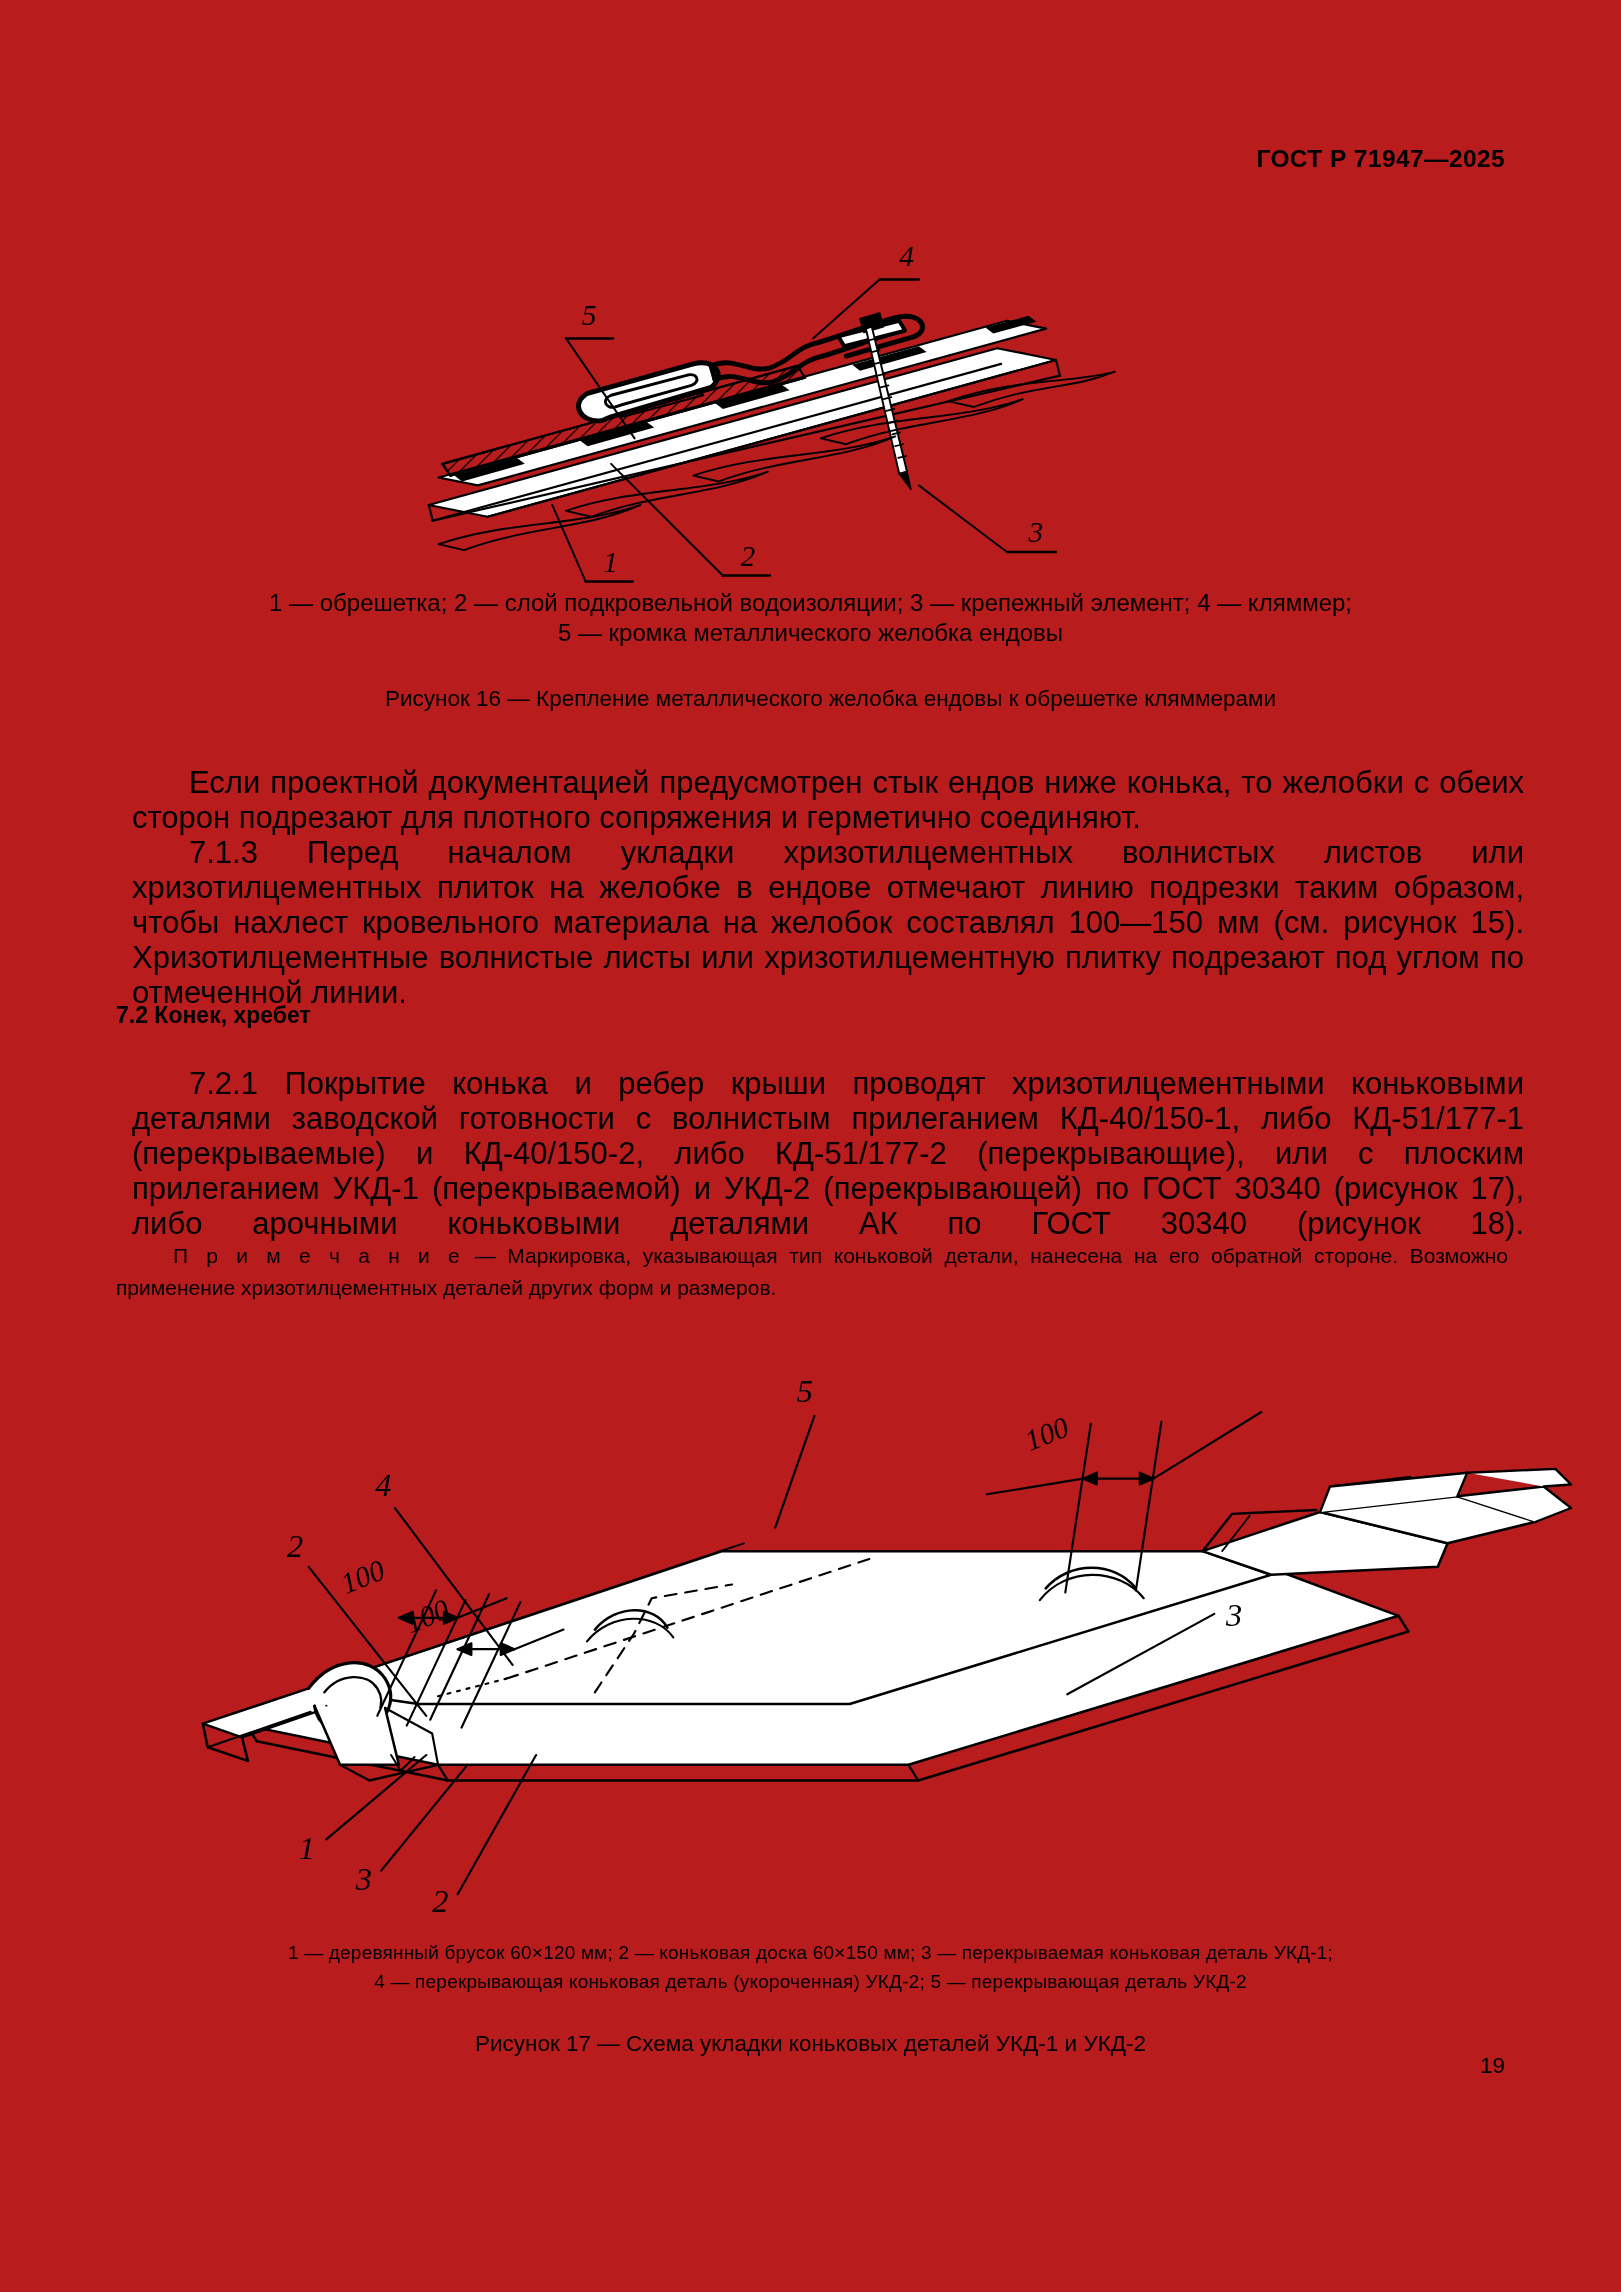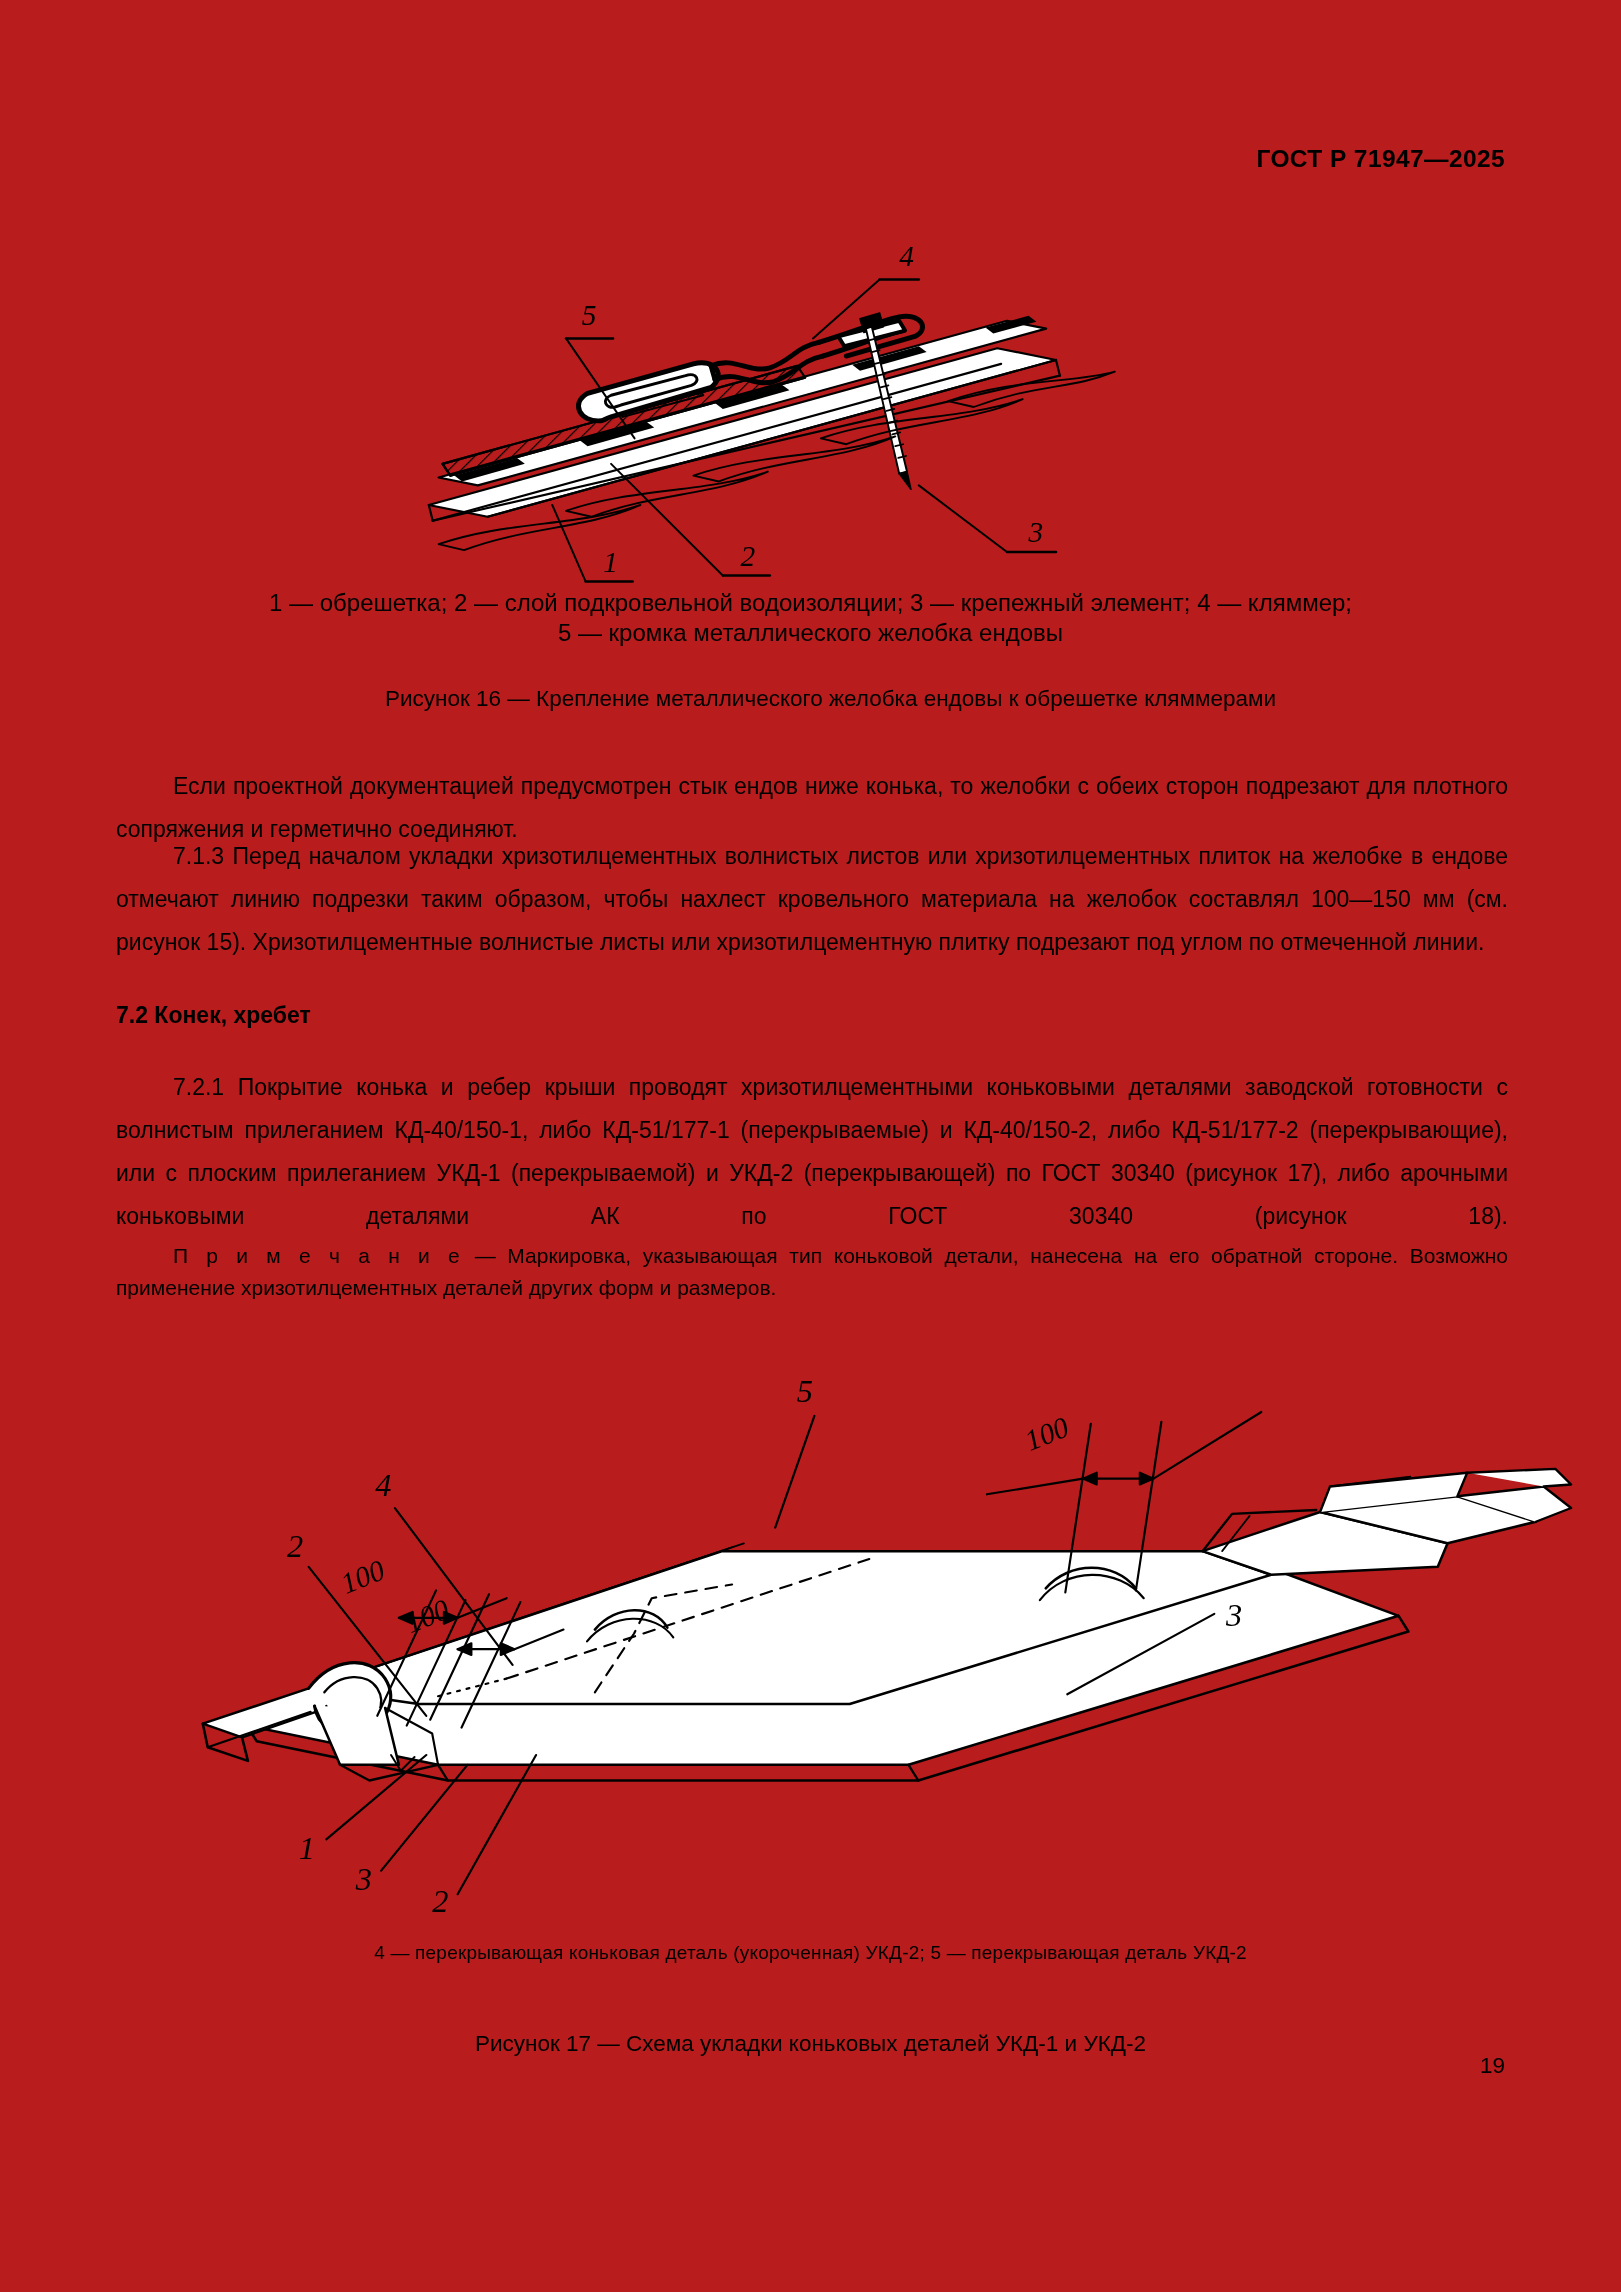--- a/index.html
+++ b/index.html
@@ -54,24 +54,24 @@
     position: absolute;
     left: 0;
     width: 1621px;
     text-align: center;
     font-size: 22.5px;
   }
 
   
   .body-block {
     position: absolute;
-    left: 116px;
+    left: 132px;
     width: 1392px;
-    font-size: 23px;
-    line-height: 43px;
+    font-size: 31px;
+    line-height: 35px;
     text-align: justify;
   }
   .body-block p { margin: 0; }
   .indent { text-indent: 57px; }
   .jst { text-align: justify; text-align-last: justify; }
   .jst-last-left { text-align: justify; text-align-last: left; }
 
   .section-head {
     position: absolute;
     left: 116px;
@@ -368,20 +368,21 @@
 
       <g font-family="Liberation Serif, serif" font-style="italic" font-size="30" fill="#000">
         <text class="dim-label" x="306" y="296" transform="rotate(-22 306 296)">100</text>
         <text class="dim-label" x="372" y="336" transform="rotate(-22 372 336)">100</text>
         <text class="dim-label" x="1004" y="150" transform="rotate(-22 1004 150)">100</text>
       </g>
     </svg>
   </div>
 
   <div class="fig-legend" style="top:1938px; font-size:19px; line-height:29px; letter-spacing:0.2px;">
+    <div>1 — деревянный брусок 60×120 мм; 2 — коньковая доска 60×150 мм; 3 — перекрываемая коньковая деталь УКД-1;</div>
     <div>4 — перекрывающая коньковая деталь (укороченная) УКД-2; 5 — перекрывающая деталь УКД-2</div>
   </div>
 
   <div class="fig-title" style="top:2031px;">Рисунок 17 — Схема укладки коньковых деталей УКД-1 и УКД-2</div>
 
   <div class="page-number">19</div>
 
 </div>
 
 

